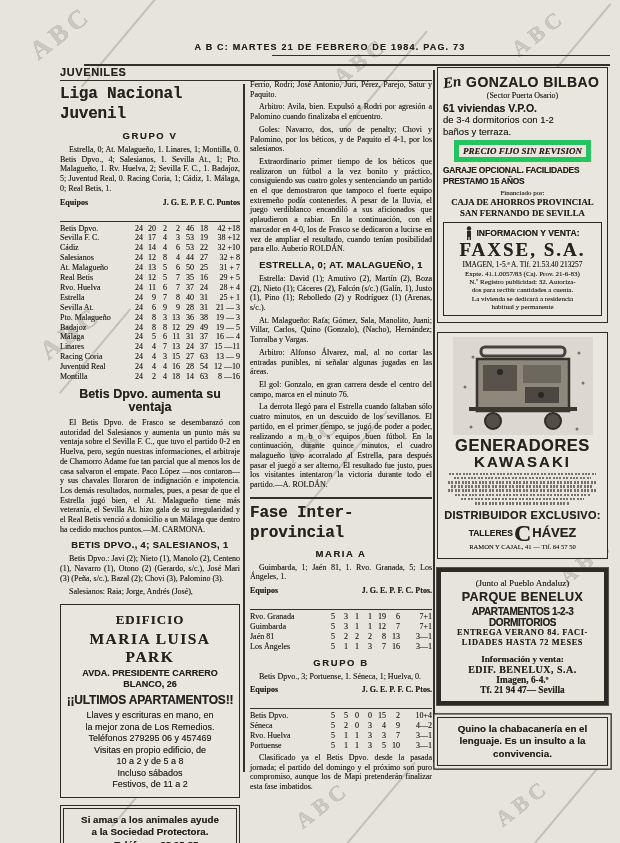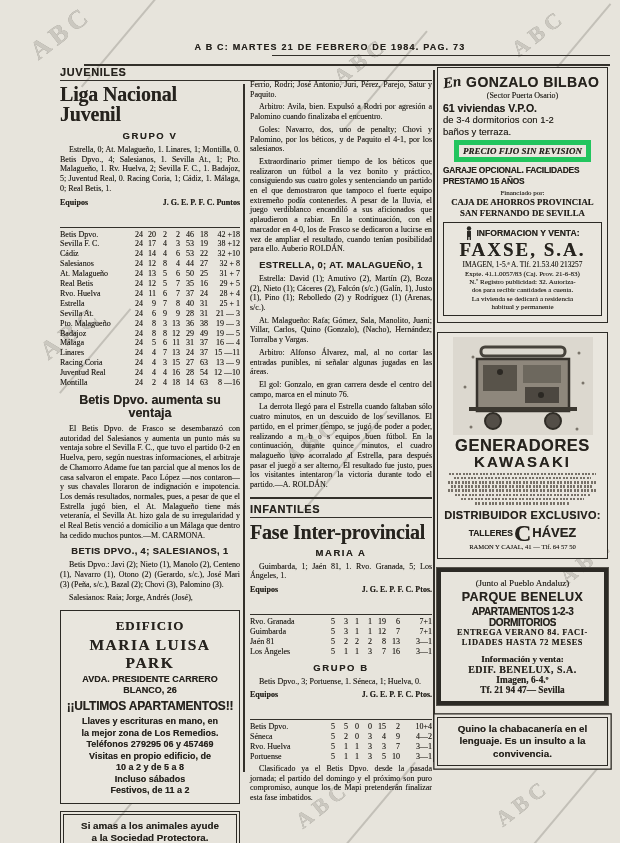--- a/index.html
+++ b/index.html
@@ -24,33 +24,33 @@
     font-family:"Liberation Sans",sans-serif;font-weight:bold;font-size:9px;
     letter-spacing:1.2px;z-index:2;}
   
   .col{position:absolute;z-index:2;}
   .col-left{left:60px;top:66px;width:180px;}
   .col-mid{left:250px;top:80px;width:182px;}
   .col-right{left:437px;top:67px;width:171px;display:flex;flex-direction:column;gap:9px;}
   
   .kicker{font-family:"Liberation Sans",sans-serif;font-weight:bold;font-size:11px;
     letter-spacing:.6px;margin-bottom:6px;}
-  .headline{font-family:Liberation Serif, serif;font-weight:bold;font-size:20px;
+  .headline{font-family:Liberation Mono, monospace;font-weight:bold;font-size:16px;
     line-height:20px;letter-spacing:-.2px;margin:2px 0 6px 0;}
   .grptitle{font-family:"Liberation Sans",sans-serif;font-weight:bold;font-size:9.5px;
     letter-spacing:1.6px;text-align:center;margin:5px 0 4px 0;}
   .para{font-size:8px;line-height:9.7px;text-align:justify;text-indent:9px;margin:0 0 3px 0;}
   .para.noind{text-indent:0;}
   .subhead{font-family:"Liberation Sans",sans-serif;font-weight:bold;font-size:12.5px;
     line-height:13px;text-align:center;margin:6px 0 4px 0;}
   .matchtitle{font-family:"Liberation Sans",sans-serif;font-weight:bold;font-size:9.3px;
     letter-spacing:.4px;text-align:center;margin:6px 0 4px 0;}
   
   .thead{display:flex;justify-content:space-between;font-weight:bold;font-size:8px;
-    border-bottom:1.2px solid #33302a;padding:1px 0 20px 0;margin-top:3px;}
+    border-bottom:1.2px solid #33302a;padding:1px 0 14px 0;margin-top:3px;}
   .tbody{margin:2px 0 2px 0;}
   .trow{display:flex;font-size:8px;line-height:9.9px;}
   .tc{white-space:nowrap;}
   .tc0{flex:1;text-align:left;overflow:hidden;}
   .tc1{width:15px;text-align:right;}
   .tc2{width:13px;text-align:right;}
   .tc3{width:11px;text-align:right;}
   .tc4{width:13px;text-align:right;}
   .tc5{width:14px;text-align:right;}
   .tc6{width:14px;text-align:right;}
@@ -59,21 +59,21 @@
   .kickline{border-bottom:1px solid #33302a;padding-bottom:2px;margin-bottom:4px;}
   
   .adbox{border:1.6px solid #2c2a25;background:#e9e6de;padding:6px 5px;z-index:2;}
   .center{text-align:center;}
   .ad-edificio{margin-top:8px;padding:7px 5px 6px 5px;}
   .ed1{font-size:13px;font-weight:bold;letter-spacing:1px;}
   .ed2{font-size:15.5px;font-weight:bold;letter-spacing:1.5px;margin:2px 0;}
   .ed3{font-family:"Liberation Sans",sans-serif;font-weight:bold;font-size:9px;line-height:11px;}
   .ed5{font-family:"Liberation Sans",sans-serif;font-weight:bold;font-size:12px;
        letter-spacing:-.2px;margin:3px 0;}
-  .edlines div{font-family:"Liberation Sans",sans-serif;font-weight:bold;font-size:9px;
+  .edlines div{font-family:"Liberation Sans",sans-serif;font-weight:normal;font-size:9px;
        line-height:11.5px;}
   .ad-protect{margin-top:7px;border:1.4px solid #2c2a25;padding:2px;}
   .ad-protect .inner{border:1.4px solid #2c2a25;padding:5px 2px;}
   .ad-protect .inner div{font-family:"Liberation Sans",sans-serif;font-weight:bold;
        font-size:9.8px;line-height:12.5px;text-align:center;}
   
   .gz-titlerow{display:flex;align-items:flex-start;gap:2px;}
   .gz-logo{font-style:italic;font-weight:bold;font-size:15px;transform:rotate(-8deg);}
   .gz-title{font-family:"Liberation Sans",sans-serif;font-weight:bold;font-size:14px;
       letter-spacing:.4px;flex:1;text-align:center;}
@@ -370,21 +370,20 @@
     <p class="para">Extraordinario primer tiempo de los béticos que realizaron un fútbol a la vez bonito y práctico, consiguiendo sus cuatro goles y sentenciando un partido en el que demostraron que tampoco el fuerte equipo extremeño podía contenerles. A pesar de la lluvia, el juego verdiblanco encandiló a sus aficionados que aplaudieron a rabiar. En la continuación, con el marcador en 4-0, los de Frasco se dedicaron a lucirse en vez de ampliar el resultado, cuando tenían posibilidad para ello. Auberio ROLDÁN.</p>
 
     <div class="matchtitle">ESTRELLA, 0; AT. MALAGUEÑO, 1</div>
     <p class="para">Estrella: David (1); Amutivo (2), Martín (2), Boza (2), Nieto (1); Cáceres (2), Falcón (s/c.) (Galín, 1), Justo (1), Pino (1); Rebolledo (2) y Rodríguez (1) (Arenas, s/c.).</p>
     <p class="para">At. Malagueño: Rafa; Gómez, Sala, Manolito, Juani; Villar, Carlos, Quino (Gonzalo), (Nacho), Hernández; Torralba y Vargas.</p>
     <p class="para">Arbitro: Alfonso Álvarez, mal, al no cortar las entradas punibles, ni señalar algunas jugadas en las áreas.</p>
     <p class="para">El gol: Gonzalo, en gran carrera desde el centro del campo, marca en el minuto 76.</p>
     <p class="para">La derrota llegó para el Estrella cuando faltaban sólo cuatro minutos, en un descuido de los sevillanos. El partido, en el primer tiempo, se jugó de poder a poder, realizando a m b o s equipos buen fútbol. En la continuación, durante quince minutos, el cuadro malagueño tuvo acorralado al Estrella, para después pasar el juego a ser alterno. El resultado fue justo, pues los visitantes intentaron la victoria durante todo el partido.—A. ROLDÁN.</p>
 
     <div class="secdiv"></div>
-    <div class="kicker kickline">INFANTILES</div>
     <div class="headline" style="margin-bottom:0">Fase Inter-provincial</div>
 
     <div class="grptitle">MARIA A</div>
     <p class="para">Guimbarda, 1; Jaén 81, 1. Rvo. Granada, 5; Los Ángeles, 1.</p>
     <div class="thead">
       <span>Equipos</span>
       <span>J. G. E. P. F. C. Ptos.</span>
     </div>
     <div class="tbody">
         <div class="trow">

